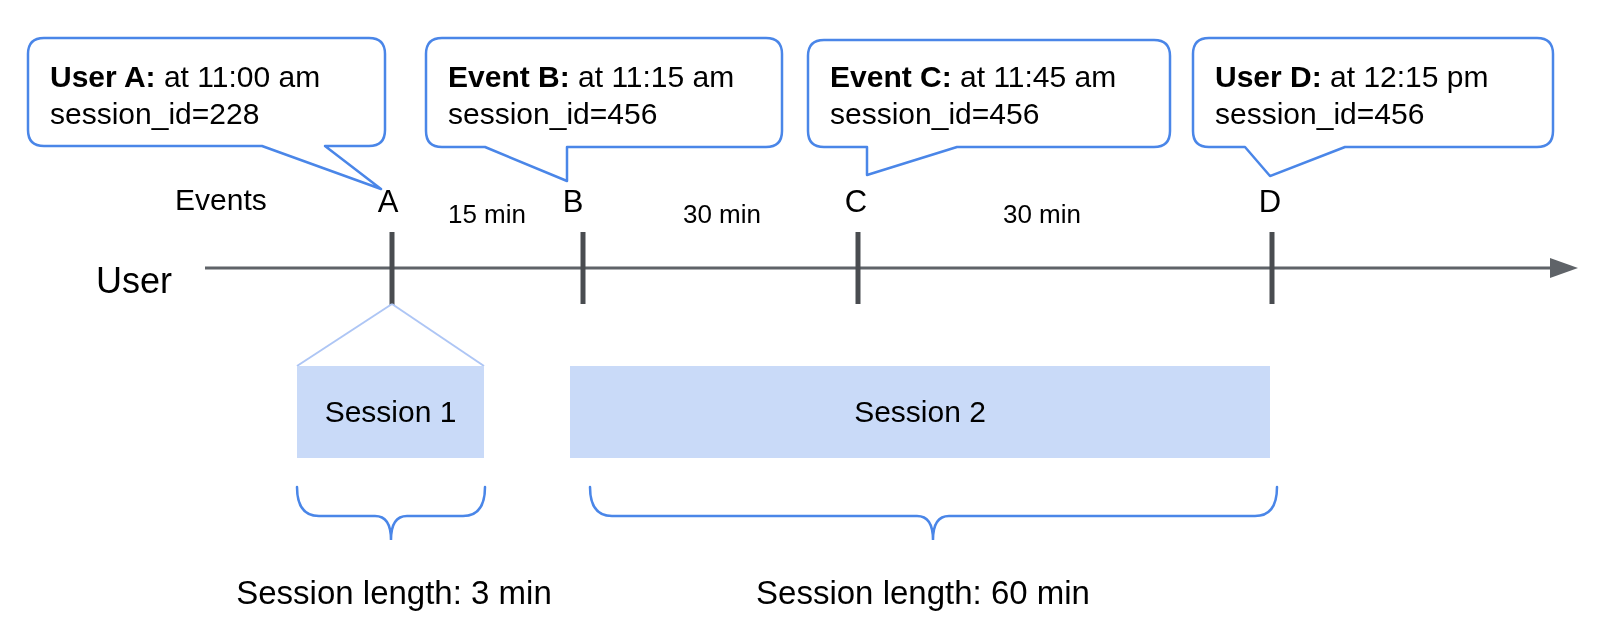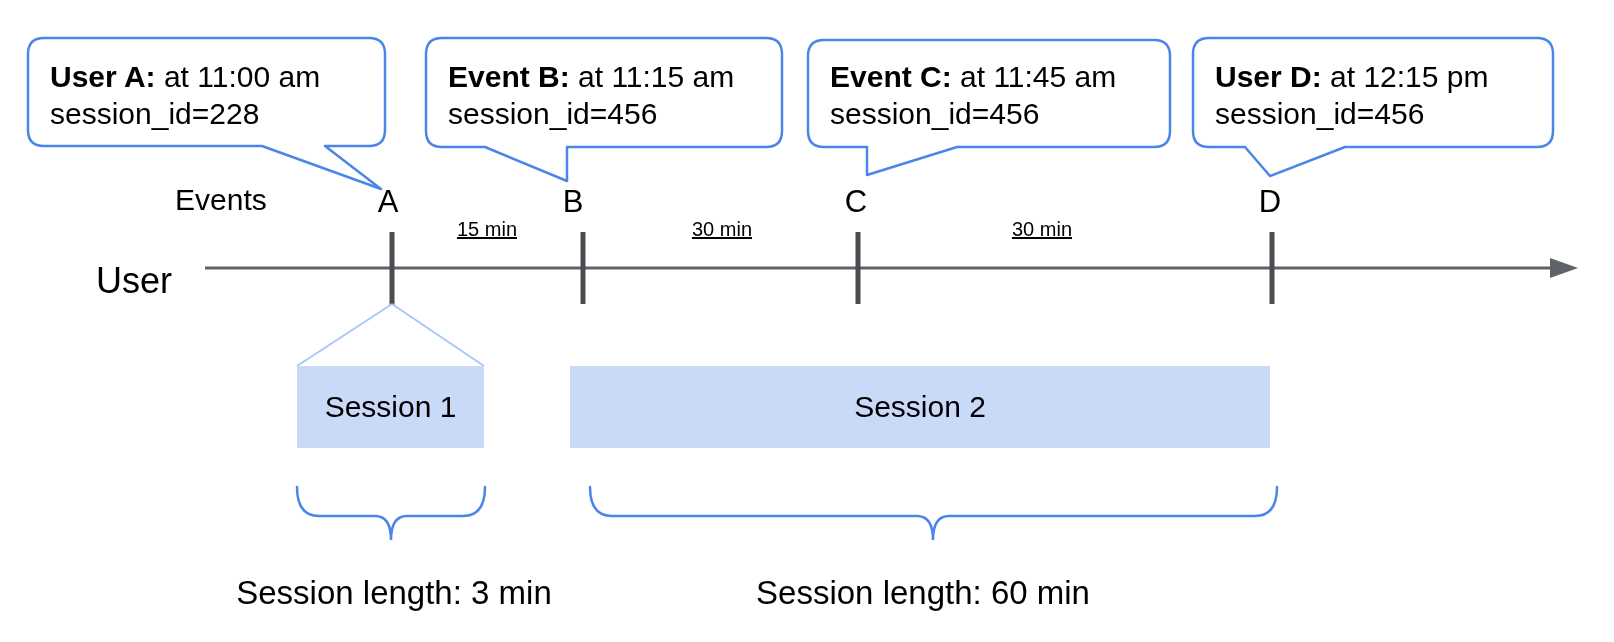--- a/index.html
+++ b/index.html
@@ -34,39 +34,38 @@
   }
   .bubble-text .b{font-weight:bold;}
   .marker{
     position:absolute;
     top:184px;
     transform:translateX(-50%);
     font-size:31px;
   }
   .interval{
     position:absolute;
-    top:218px;
+    top:199px;
     transform:translateX(-50%);
-    font-size:20px;
-    text-decoration:underline;
+    font-size:26px;
   }
   .events-label{
     position:absolute;
     left:175px;top:183px;width:115px;
     text-align:left;font-size:30px;
   }
   .user-label{
     position:absolute;
     left:96px;top:252px;
     font-size:36px;
     margin-top:8px;
   }
   .session-bar{
     position:absolute;
-    top:366px;height:82px;
+    top:366px;height:92px;
     background:var(--fill-light);
     display:flex;align-items:center;justify-content:center;
     font-size:30px;
   }
   .session-1{left:297px;width:187px;}
   .session-2{left:570px;width:700px;}
   .length-label{
     position:absolute;
     top:574px;
     transform:translateX(-50%);

